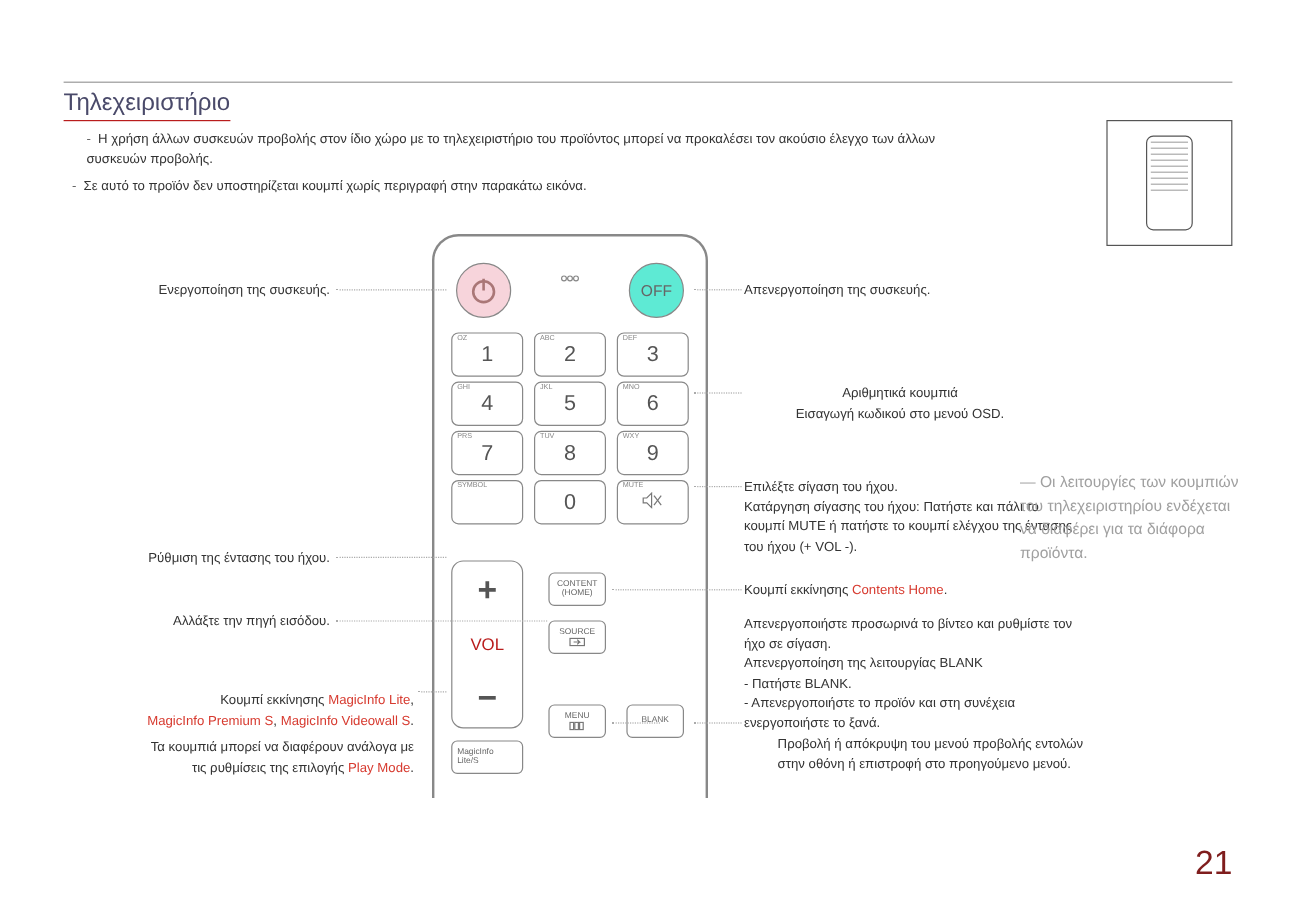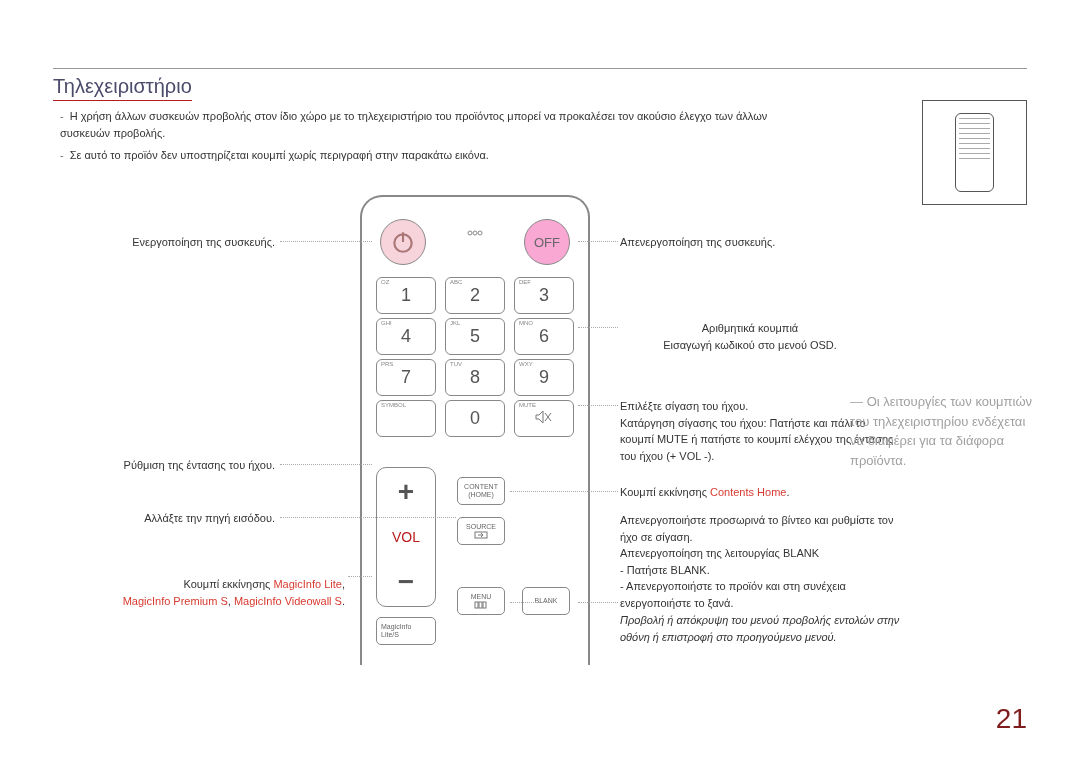--- a/index.html
+++ b/index.html
@@ -56,21 +56,21 @@
     background: #f7d4db;
     display: flex; align-items: center; justify-content: center;
   }
   .remote .power-btn svg { width: 26px; height: 26px; }
   .remote .off-btn {
     position: absolute;
     right: 18px; top: 22px;
     width: 46px; height: 46px;
     border-radius: 50%;
     border: 1px solid #888;
-    background: #f9a8d4;
+    background: #5eead4;
     display: flex; align-items: center; justify-content: center;
     font-size: 13px; color: #666;
   }
   .remote .sensor { position:absolute; top:30px; left:105px; width:16px; height:8px;}
   .numpad {
     position: absolute;
     top: 80px; left: 14px;
     width: 202px;
   }
   .numpad .row { display:flex; gap:9px; margin-bottom:4px; }
@@ -131,21 +131,21 @@
     font-size:28px; color:#7f1d1d;
   }
 </style>
 </head>
 <body>
 
 <div class="hr-top"></div>
 <div class="title">Τηλεχειριστήριο</div>
 
 <div class="notes">
-  <div style="margin-bottom:6px;"><span class="dash">-</span><span>Η χρήση άλλων συσκευών προβολής στον ίδιο χώρο με το τηλεχειριστήριο του προϊόντος μπορεί να προκαλέσει τον ακούσιο έλεγχο των άλλων συσκευών προβολής.</span></div>
+  <div style="margin-bottom:6px;margin-left:12px;"><span class="dash">-</span><span>Η χρήση άλλων συσκευών προβολής στον ίδιο χώρο με το τηλεχειριστήριο του προϊόντος μπορεί να προκαλέσει τον ακούσιο έλεγχο των άλλων συσκευών προβολής.</span></div>
   <div><span class="dash">-</span><span>Σε αυτό το προϊόν δεν υποστηρίζεται κουμπί χωρίς περιγραφή στην παρακάτω εικόνα.</span></div>
 </div>
 
 <div class="remote">
   <div class="sensor">
     <svg viewBox="0 0 16 8">
         <circle cx="3" cy="4" r="2" fill="none" stroke="#888"></circle>
         <circle cx="8" cy="4" r="2" fill="none" stroke="#888"></circle>
         <circle cx="13" cy="4" r="2" fill="none" stroke="#888"></circle>
       </svg>
@@ -262,20 +262,24 @@
 
 <div class="label right" style="left:85px; top:457px; width:190px;">Ρύθμιση της έντασης του ήχου.</div>
 <div class="dot-trail" style="left:280px; top:464px; width:92px;"></div>
 
 <div class="label right" style="left:85px; top:510px; width:190px;">Αλλάξτε την πηγή εισόδου.</div>
 <div class="dot-trail" style="left:280px; top:517px; width:176px;"></div>
 
 <div class="label right" style="left:55px; top:576px; width:290px;">
   <span>Κουμπί εκκίνησης </span><span class="red">MagicInfo Lite</span><span>, </span><br>
   <span class="red">MagicInfo Premium S</span><span>, </span><span class="red">MagicInfo Videowall S</span><span>.</span>
+  <div style="margin-top:6px; color:#333;">
+    <span>Τα κουμπιά μπορεί να διαφέρουν ανάλογα με</span><br>
+    <span>τις ρυθμίσεις της επιλογής </span><span class="red">Play Mode</span><span>.</span>
+  </div>
 </div>
 <div class="dot-trail" style="left:348px; top:576px; width:24px;"></div>
 
 <div class="label" style="left:620px; top:234px; width:260px;">Απενεργοποίηση της συσκευής.</div>
 <div class="dot-trail" style="left:578px; top:241px; width:40px;"></div>
 
 <div class="label" style="left:620px; top:320px; width:260px;text-align:center;">
   <div>Αριθμητικά κουμπιά</div>
   <div>Εισαγωγή κωδικού στο μενού OSD.</div>
 </div>
@@ -293,21 +297,21 @@
 <div class="dot-trail" style="left:510px; top:491px; width:108px;"></div>
 
 <div class="label" style="left:620px; top:512px; width:290px;">
   <div>Απενεργοποιήστε προσωρινά το βίντεο και ρυθμίστε τον ήχο σε σίγαση.</div>
   <div>Απενεργοποίηση της λειτουργίας BLANK</div>
   <div>- Πατήστε BLANK.</div>
   <div>- Απενεργοποιήστε το προϊόν και στη συνέχεια ενεργοποιήστε το ξανά.</div>
 </div>
 <div class="dot-trail" style="left:578px; top:602px; width:40px;"></div>
 
-<div class="label" style="left:620px; top:612px; width:280px;font-style:italic;">Προβολή ή απόκρυψη του μενού προβολής εντολών στην οθόνη ή επιστροφή στο προηγούμενο μενού.</div>
+<div class="label" style="left:648px; top:612px; width:280px;">Προβολή ή απόκρυψη του μενού προβολής εντολών στην οθόνη ή επιστροφή στο προηγούμενο μενού.</div>
 <div class="dot-trail" style="left:510px; top:602px; width:40px;"></div>
 
 <div class="thumb-box">
   <div class="mini-remote">
     <div></div>
       <div></div>
       <div></div>
       <div></div>
       <div></div>
       <div></div>

